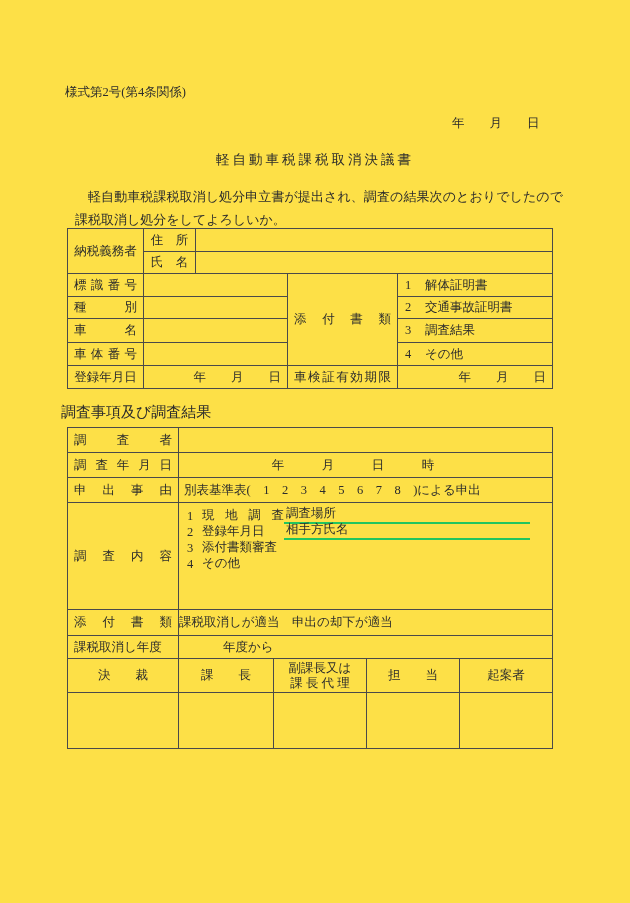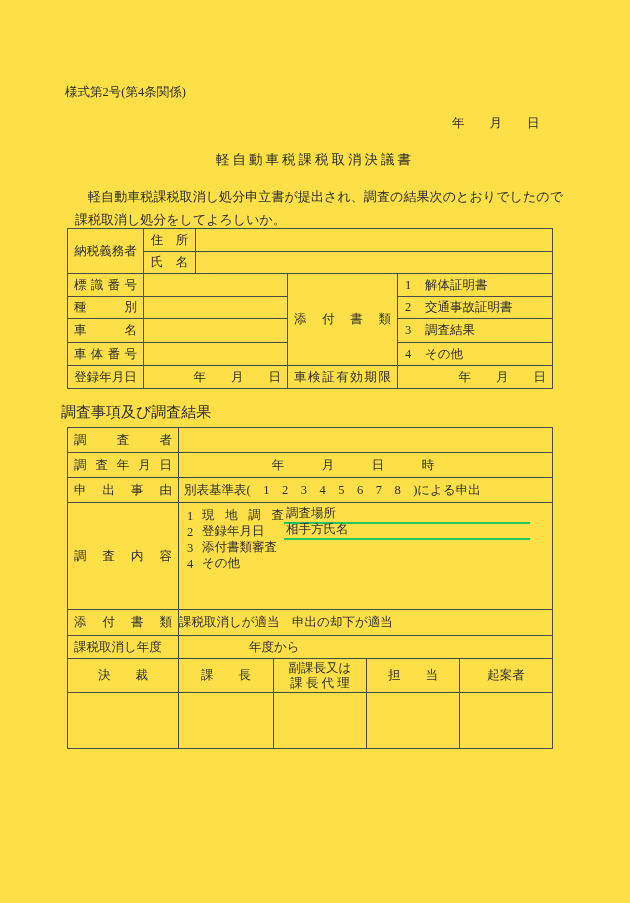--- a/index.html
+++ b/index.html
@@ -23,21 +23,21 @@
     padding:0;overflow:hidden;white-space:nowrap;
   }
   .t1{left:67px;top:228px;width:486px;border-radius:25px;}
   .t2{left:67px;top:427px;width:486px;}
 
   .ctr{text-align:center;}
   .lab{padding:0 6px;}
   .dj{text-align:justify;text-align-last:justify;}
   .pl5{padding-left:5px;margin-top:43px;}
   .pl11{padding-left:0;}
-  .pl70{padding-left:70px;}
+  .pl70{padding-left:44px;}
   .rdate{text-align:right;padding-right:6px;}
   .sdate{text-align:center;padding-right:25px;}
 
   .att-item{padding-left:7px;}
   .att-num{display:inline-block;width:20px;}
 
   .content-cell{vertical-align:top;padding:5px 22px 0 8px;}
   .ci{display:flex;align-items:flex-end;height:16px;font-size:12.5px;}
   .ci-num{width:15px;flex:none;}
   .ci-label{width:82px;flex:none;display:inline-block;}

